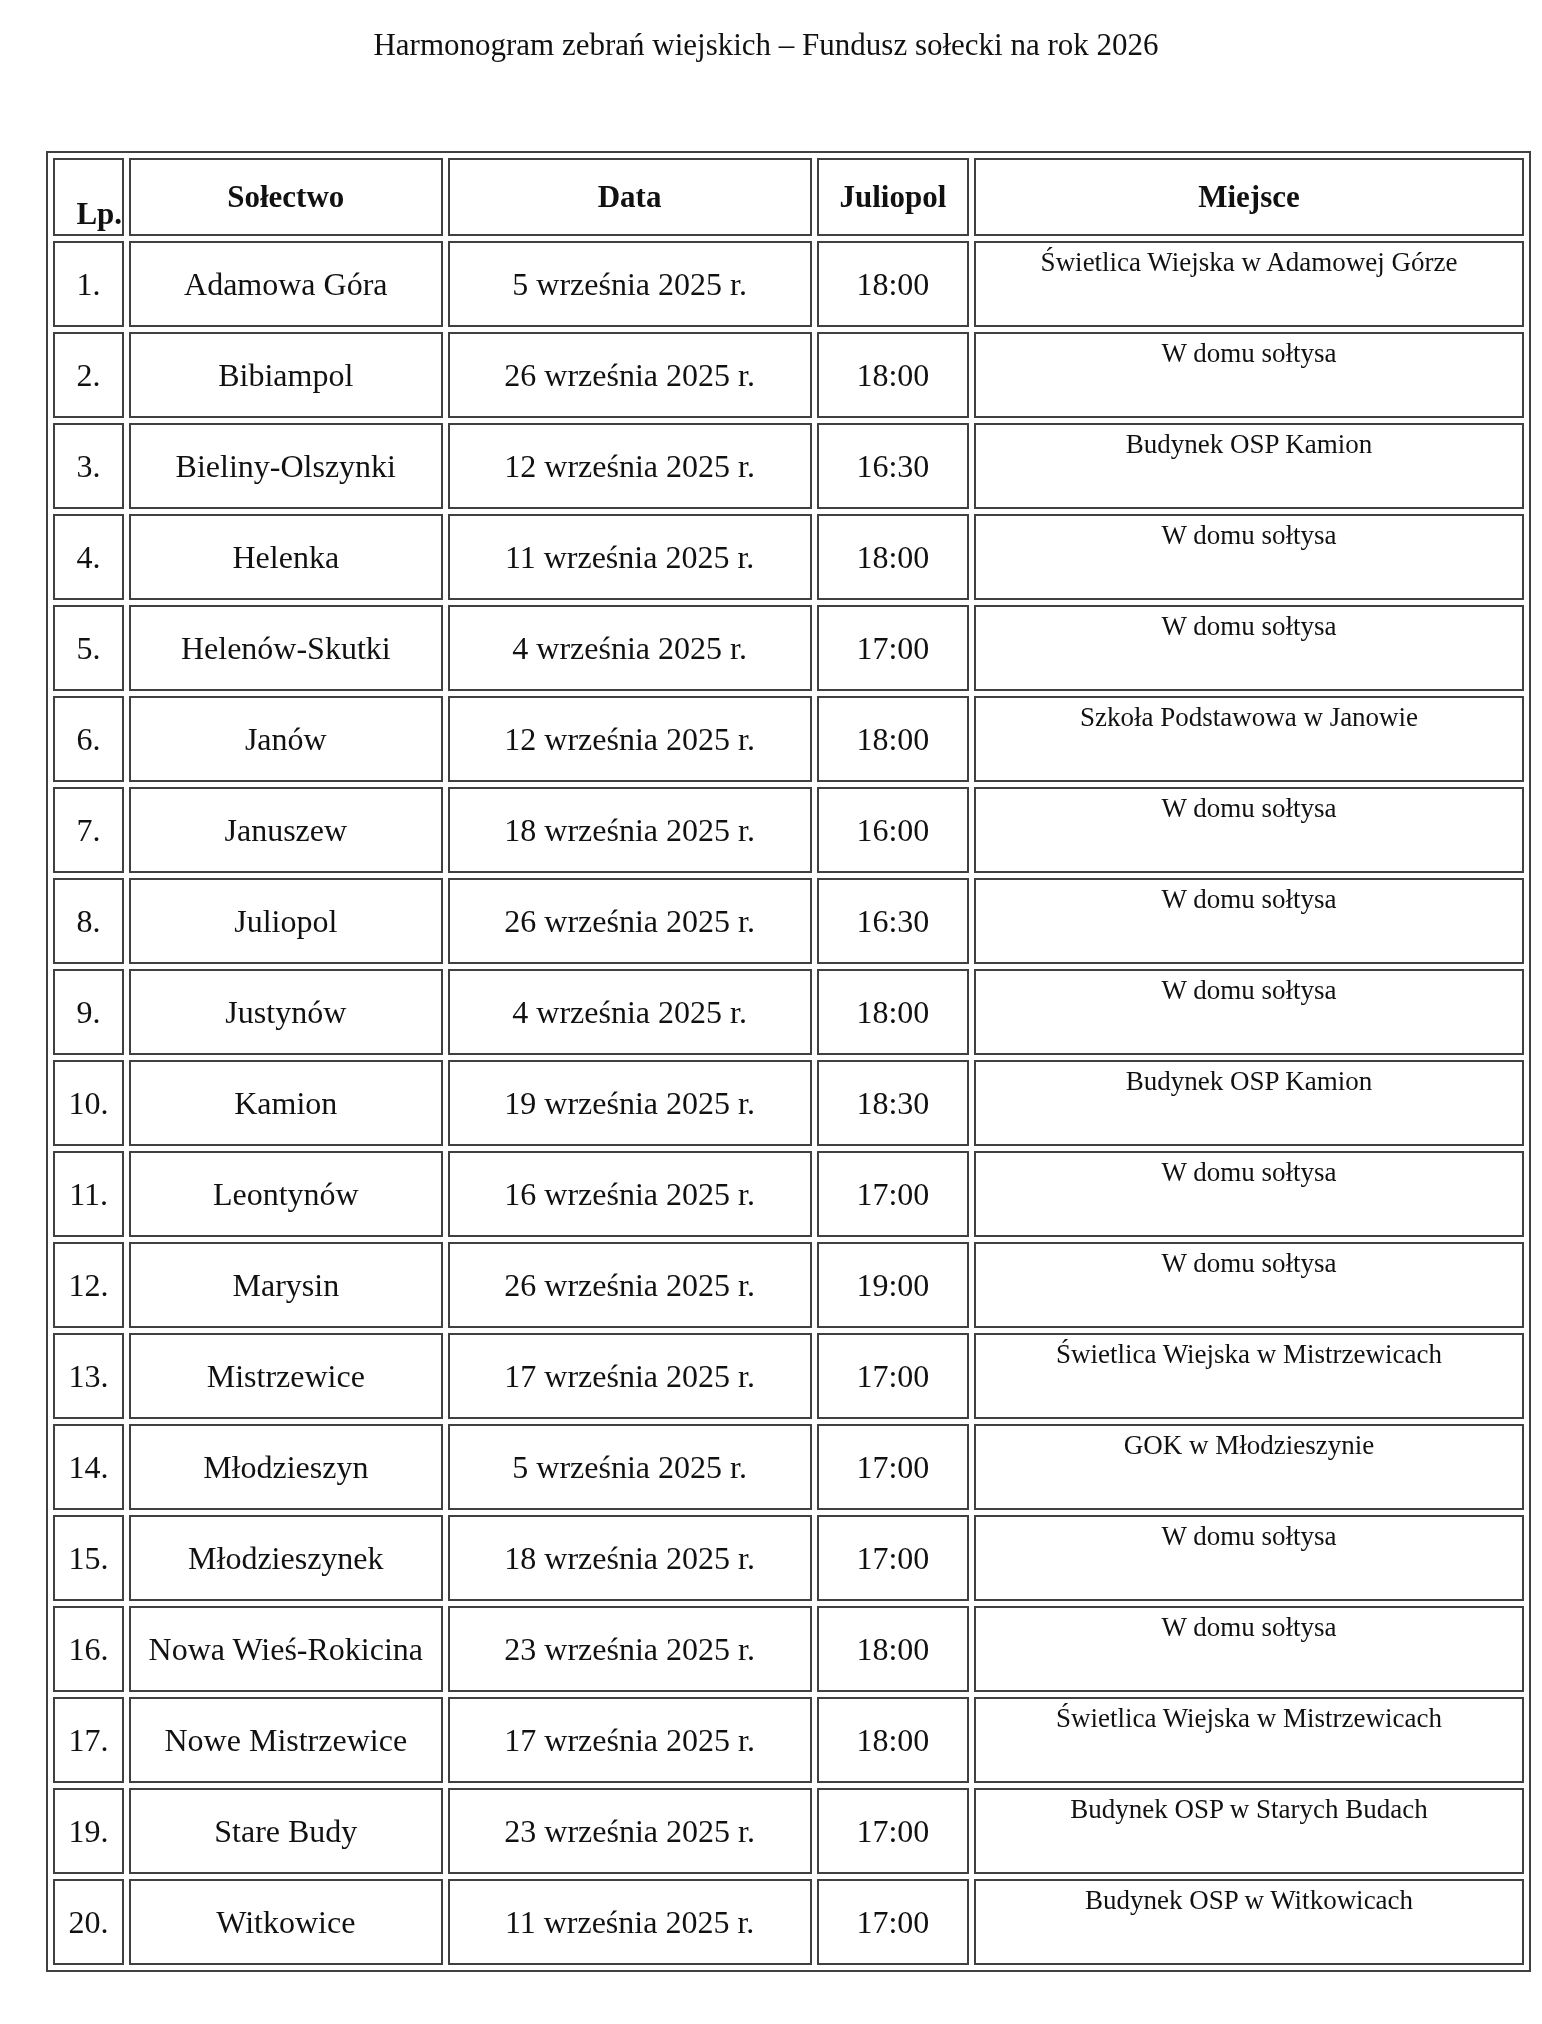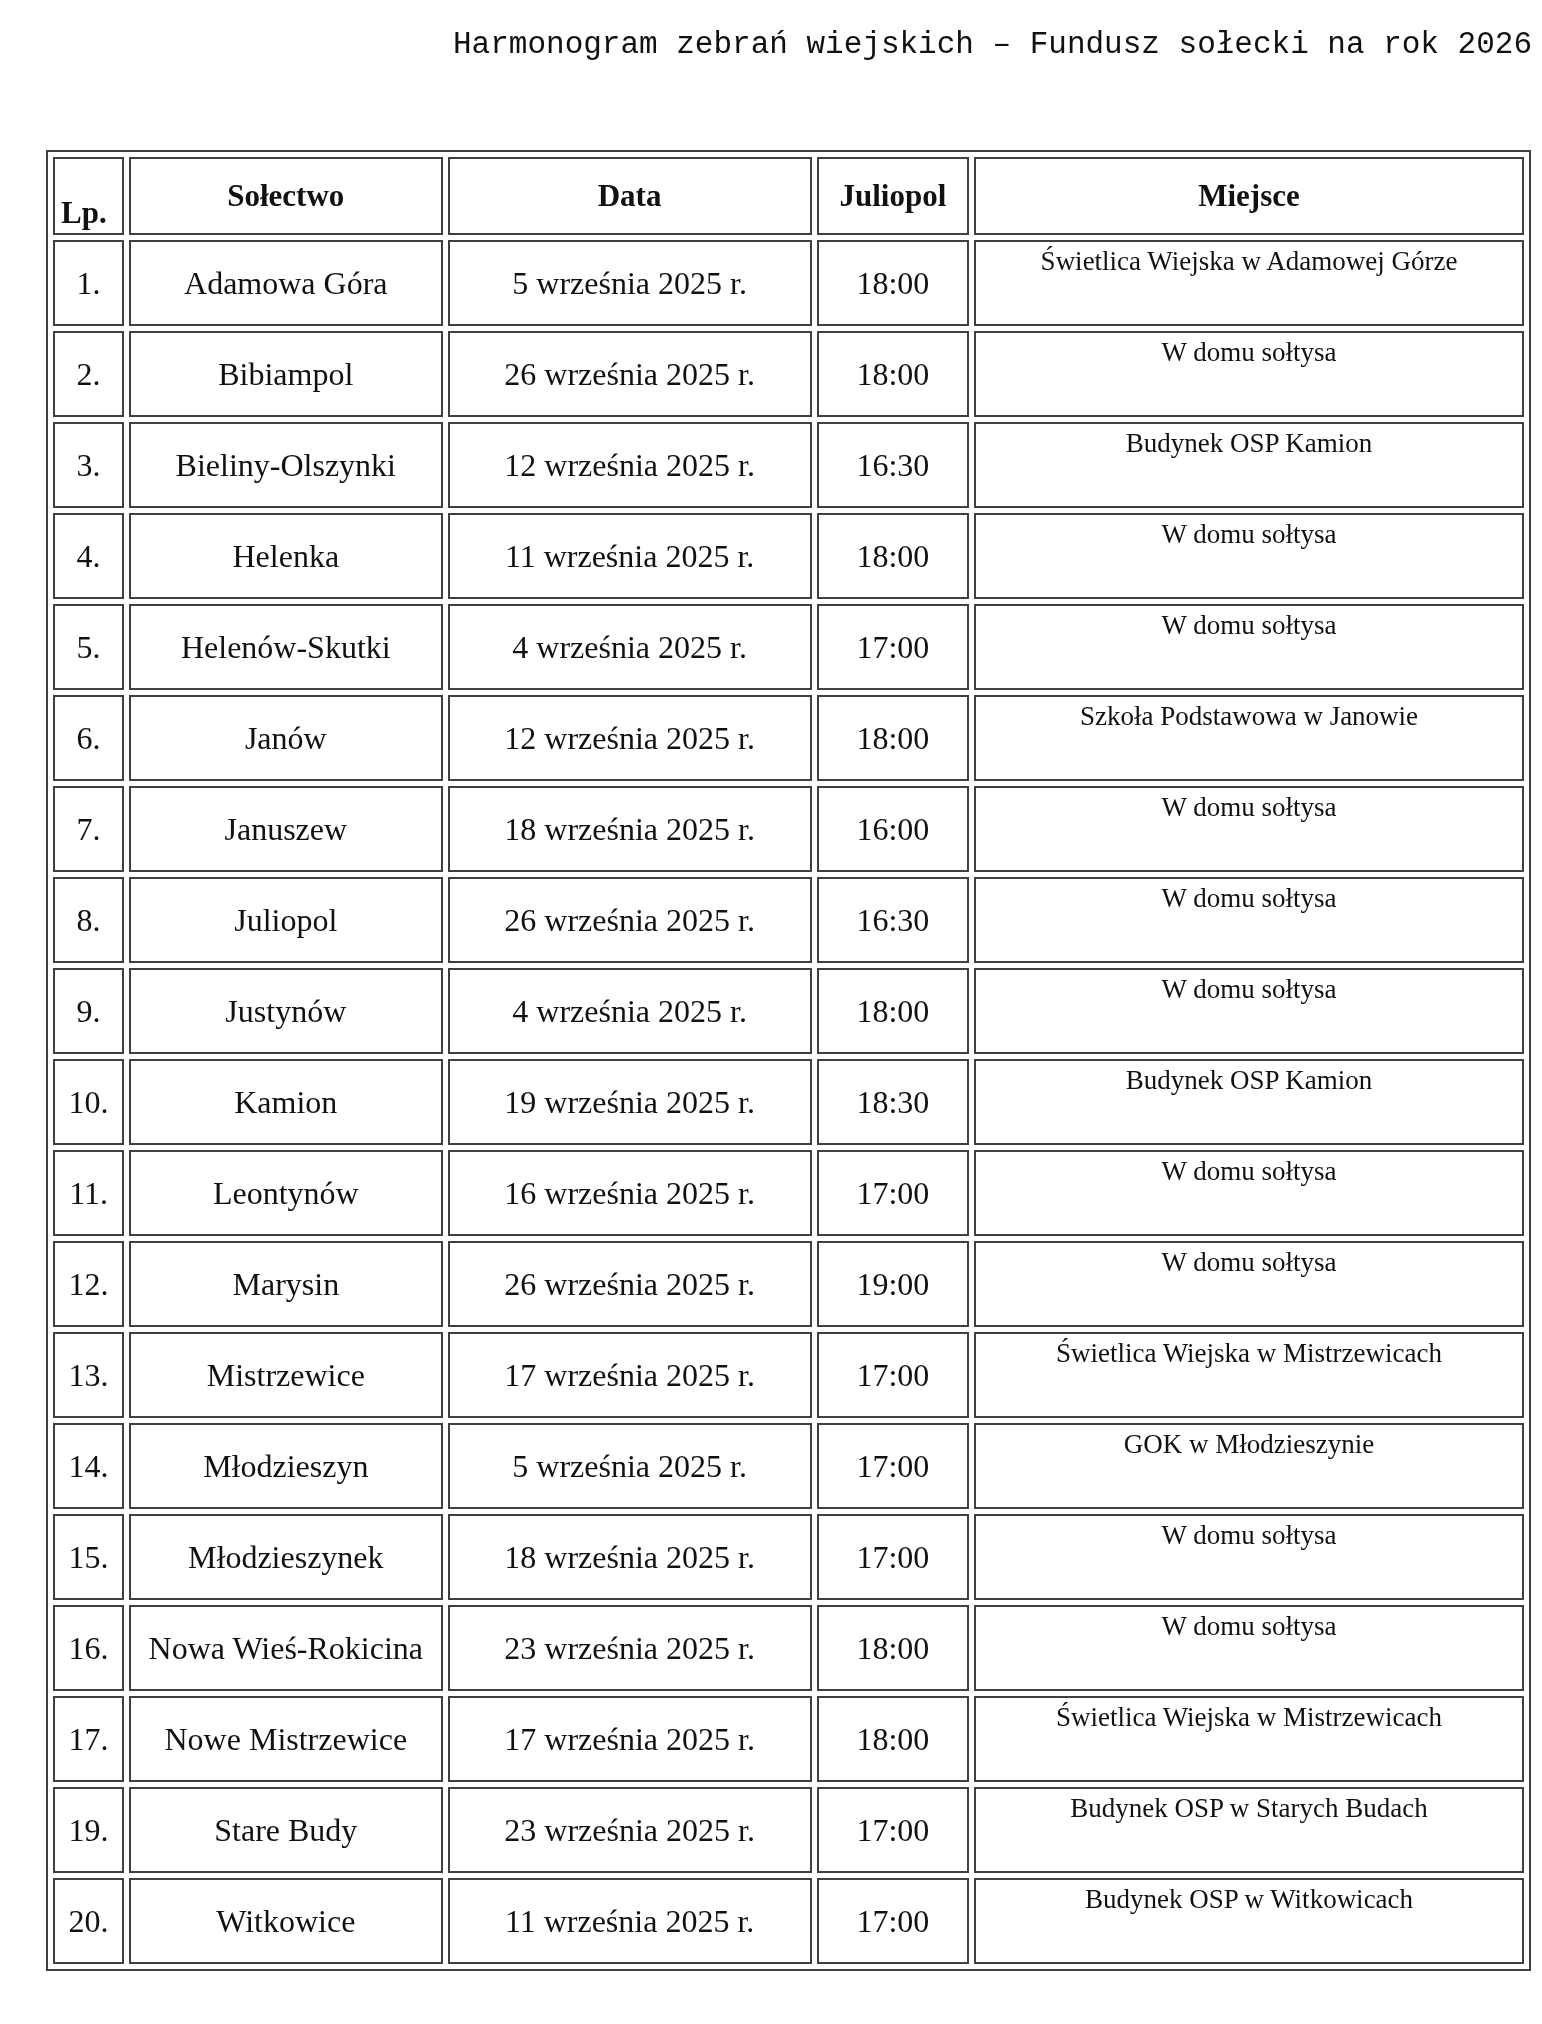--- a/index.html
+++ b/index.html
@@ -12,22 +12,22 @@
     width: 1542px;
     height: 2024px;
     background: var(--bg, #ffffff);
     overflow: hidden;
     color: var(--text, #111111);
   }
   .doc-title {
     margin: 0;
     padding-top: 27px;
     width: 1532px;
-    text-align: right;
-    font-family: Liberation Mono, monospace;
+    text-align: center;
+    font-family: Liberation Serif, serif;
     font-size: 31px;
     font-weight: 400;
     color: var(--text, #111111);
     letter-spacing: 0px;
   }
   table.schedule {
     margin-left: 46px;
     margin-top: 88px;
     width: 1485px;
     table-layout: fixed;
@@ -45,21 +45,21 @@
     background: #ffffff;
   }
   table.schedule th {
     height: 72px;
     font-size: 31px;
     font-weight: 700;
     text-align: center;
     vertical-align: middle;
   }
   table.schedule th.h-lp {
-    text-align: left;
+    text-align: right;
     vertical-align: bottom;
     padding-left: 6px;
     padding-bottom: 2px;
   }
   table.schedule td {
     height: 78px;
     font-size: 32px;
     text-align: center;
     vertical-align: middle;
   }

